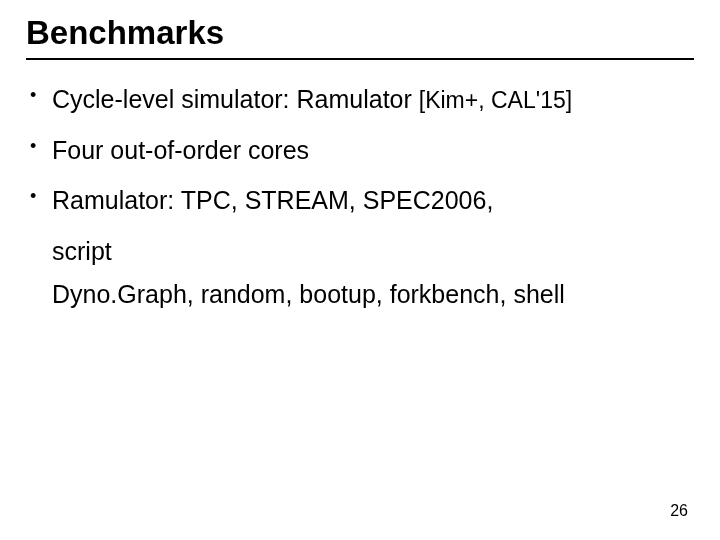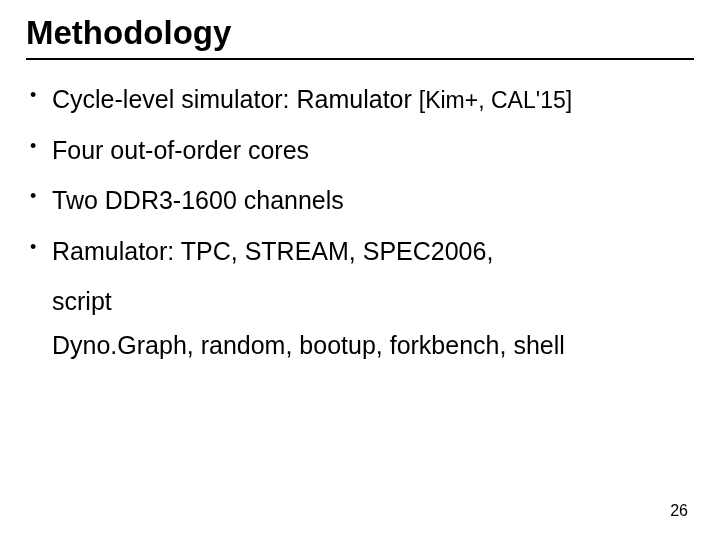--- a/index.html
+++ b/index.html
@@ -70,35 +70,32 @@
     right: 32px;
     bottom: 20px;
     font-size: 16px;
     color: #000;
   }
 </style>
 </head>
 <body>
 
 <div class="slide">
-  <h1 class="title">Methodology</h1>
+  <h1 class="title">Benchmarks</h1>
   <hr class="rule">
   <ul class="bullets">
 
     <li>
       <span>Cycle-level simulator: Ramulator </span><span class="cite">[Kim+, CAL'15]</span>
     </li>
 
     <li class="bold">
       <span>Four out-of-order cores</span>
     </li>
 
-    <li class="bold">
-      <span>Two DDR3-1600 channels</span>
-    </li>
 
     <li>
       <span>Ramulator: TPC, STREAM, SPEC2006,</span>
     </li>
   </ul>
   <span class="cont">script</span>
   <span class="cont">Dyno.Graph, random, bootup, forkbench, shell</span>
 
   <div class="pagenum">26</div>
 </div>

